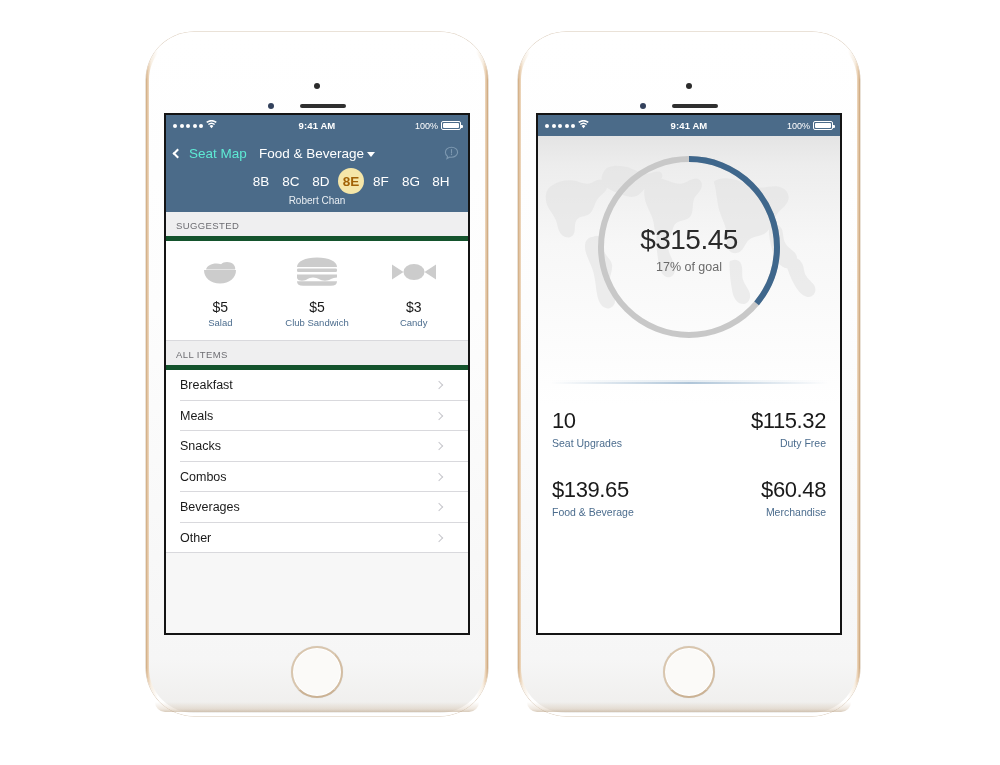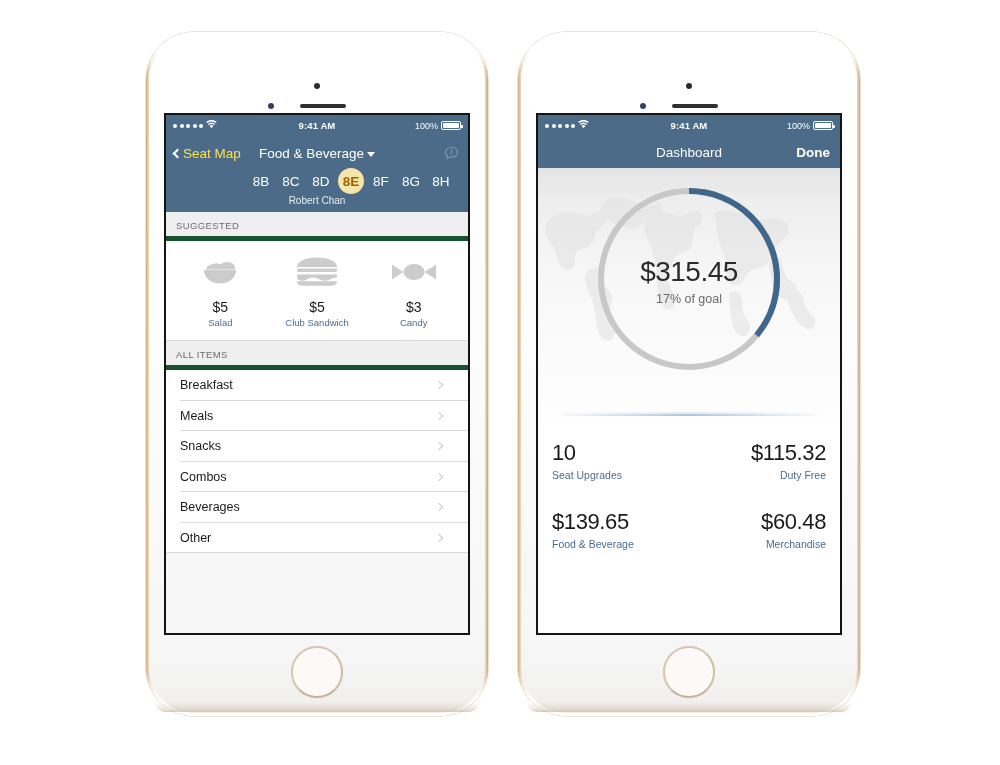--- a/index.html
+++ b/index.html
@@ -94,22 +94,22 @@
 
   
   .navbar {
     background: #4b6b89; color: #fff; position: relative;
     padding: 5px 8px 0 8px;
   }
   .nav-row {
     display: flex; align-items: center; height: 25px; position: relative;
   }
   .nav-back {
-    display: flex; align-items: center; gap: 0;
-    font-size: 13.5px; color: #fde047; cursor: pointer;
+    display: flex; align-items: center; gap: 6px;
+    font-size: 13.5px; color: #5eead4; cursor: pointer;
   }
   .chev-left {
     width: 7px; height: 7px; border-left: 2px solid #fff; border-bottom: 2px solid #fff;
     transform: rotate(45deg); display: inline-block; margin-right: 2px;
   }
   .nav-title {
     position: absolute; left: 0; right: 0; text-align: center;
     font-size: 13.5px; pointer-events: none;
   }
   .nav-title span { pointer-events: auto; cursor: pointer; }
@@ -397,24 +397,20 @@
         </div>
         <div class="sb-time">9:41 AM</div>
         <div class="sb-right">
           <span>100%</span>
           <span class="battery">
               <i></i>
             </span>
         </div>
       </div>
 
-      <div class="navbar2">
-        <div class="nav2-title">Dashboard</div>
-        <div class="nav2-done">Done</div>
-      </div>
 
       <div class="dash">
 
         <svg class="worldmap" viewBox="0 0 306 190" preserveAspectRatio="xMidYMid slice">
           <g fill="#e2e2e2">
             <path d="M14 44c6-4 14-6 22-5 6 1 11 4 16 3 4-1 7-4 11-4 5 0 8 4 7 8-1 5-6 7-9 11-4 5-4 12-9 16-4 3-10 2-13 6-3 5 0 12-4 16-3 3-8 2-11-1-4-4-4-10-6-15-3-7-9-12-10-20-1-7 2-13 6-15z"></path>
             <path d="M56 96c3-2 7-1 9 2 2 4 0 9 2 13 2 5 7 8 8 13 1 6-3 12-2 18 1 7 6 13 5 20-1 5-6 8-10 6-5-2-7-8-8-13-2-10-2-20-6-29-3-8-8-16-6-24 1-3 4-6 8-6z"></path>
             <path d="M112 38c5-3 11-2 16 0 6 2 12 5 18 4 5-1 9-5 14-5 4 0 7 4 6 8-1 5-6 8-8 13-2 6 0 13-4 18-4 4-11 3-15 7-3 4-3 10-6 14-3 3-8 3-11 0-4-4-4-11-5-16-2-9-8-16-9-25-1-7 0-15 4-18z"></path>
             <path d="M123 92c3-1 6 1 7 4 2 5 1 11 3 16 2 6 6 11 6 17 0 5-4 9-8 8-5-1-7-6-8-11-2-9-3-18-3-27 0-3 0-6 3-7z"></path>
             <path d="M178 40c6-4 14-4 21-2 8 2 15 7 23 8 7 1 14-2 21-1 6 1 11 5 11 11 0 7-7 11-11 16-5 6-6 15-12 20-5 4-12 3-17 7-4 3-5 9-9 12-4 3-10 2-12-2-3-5-1-11-2-17-1-9-6-16-8-25-2-10-3-22 -5-27z"></path>

